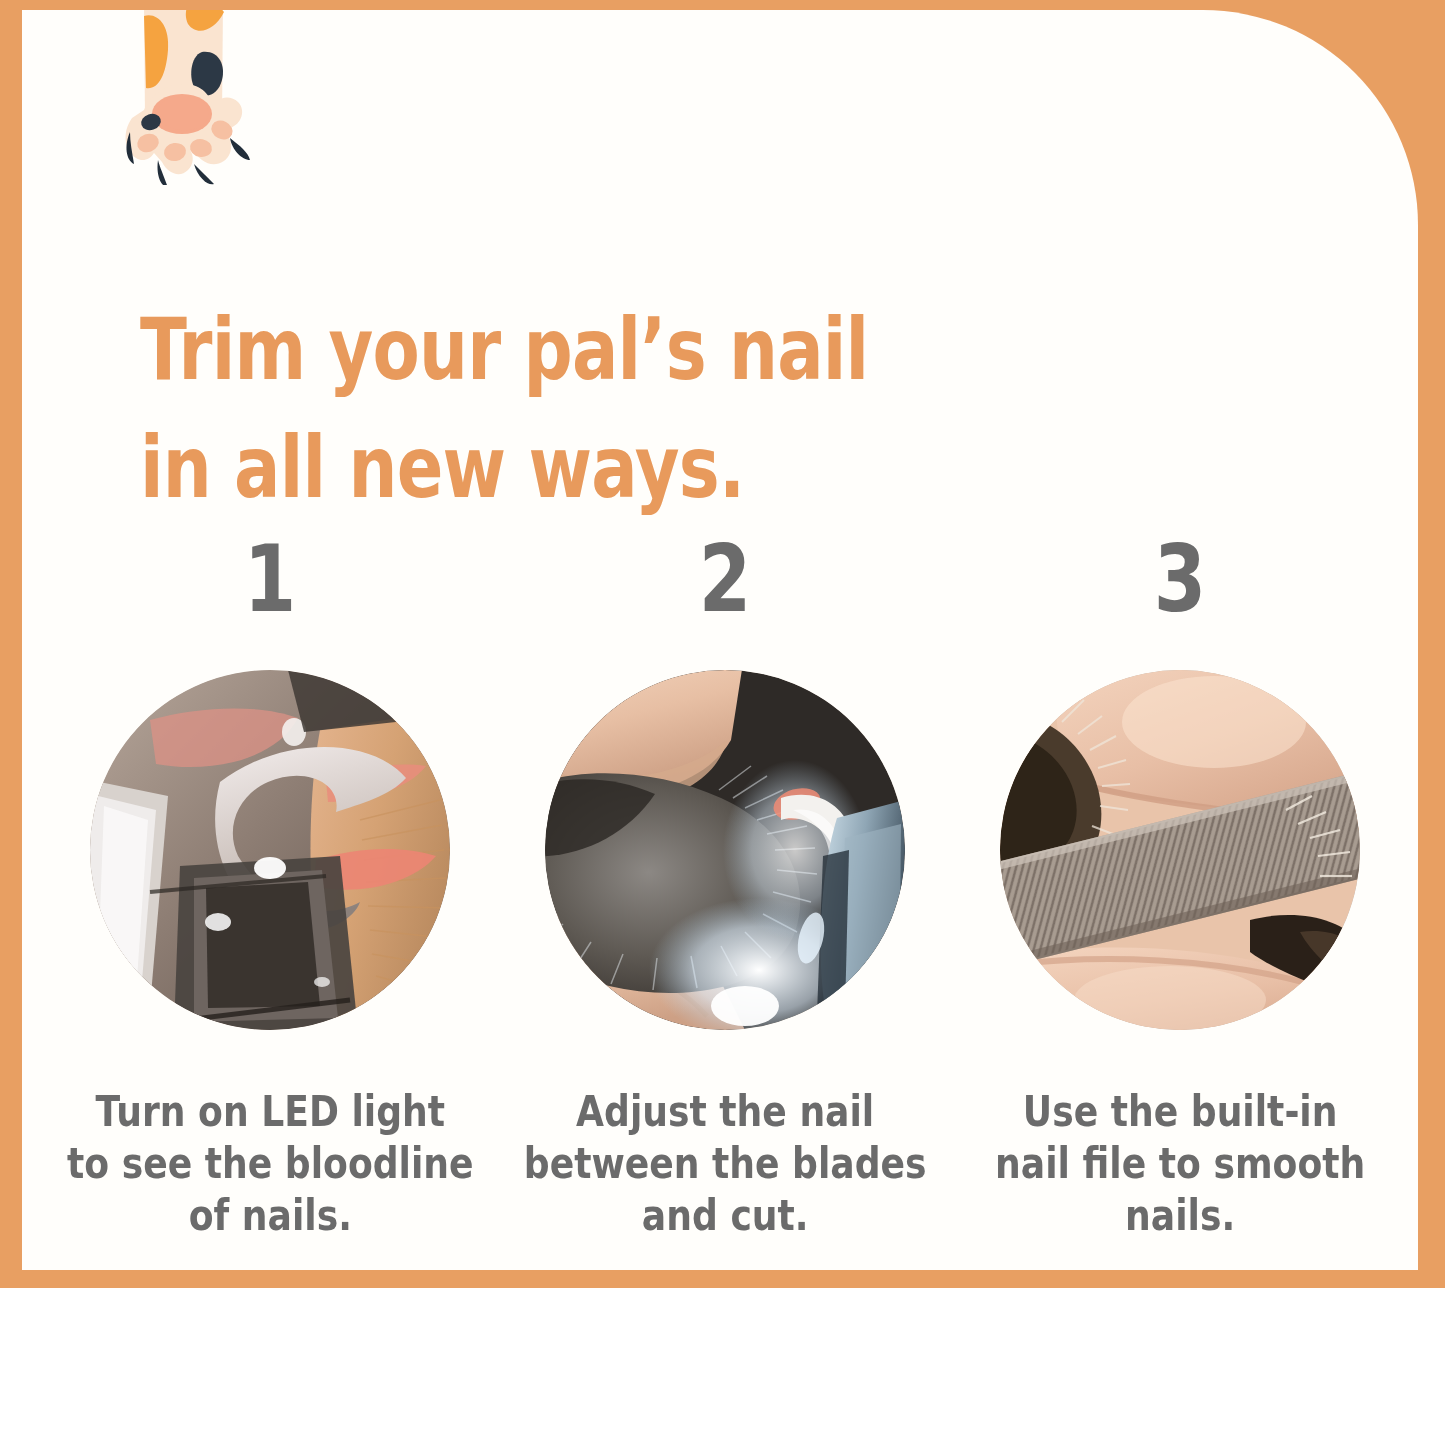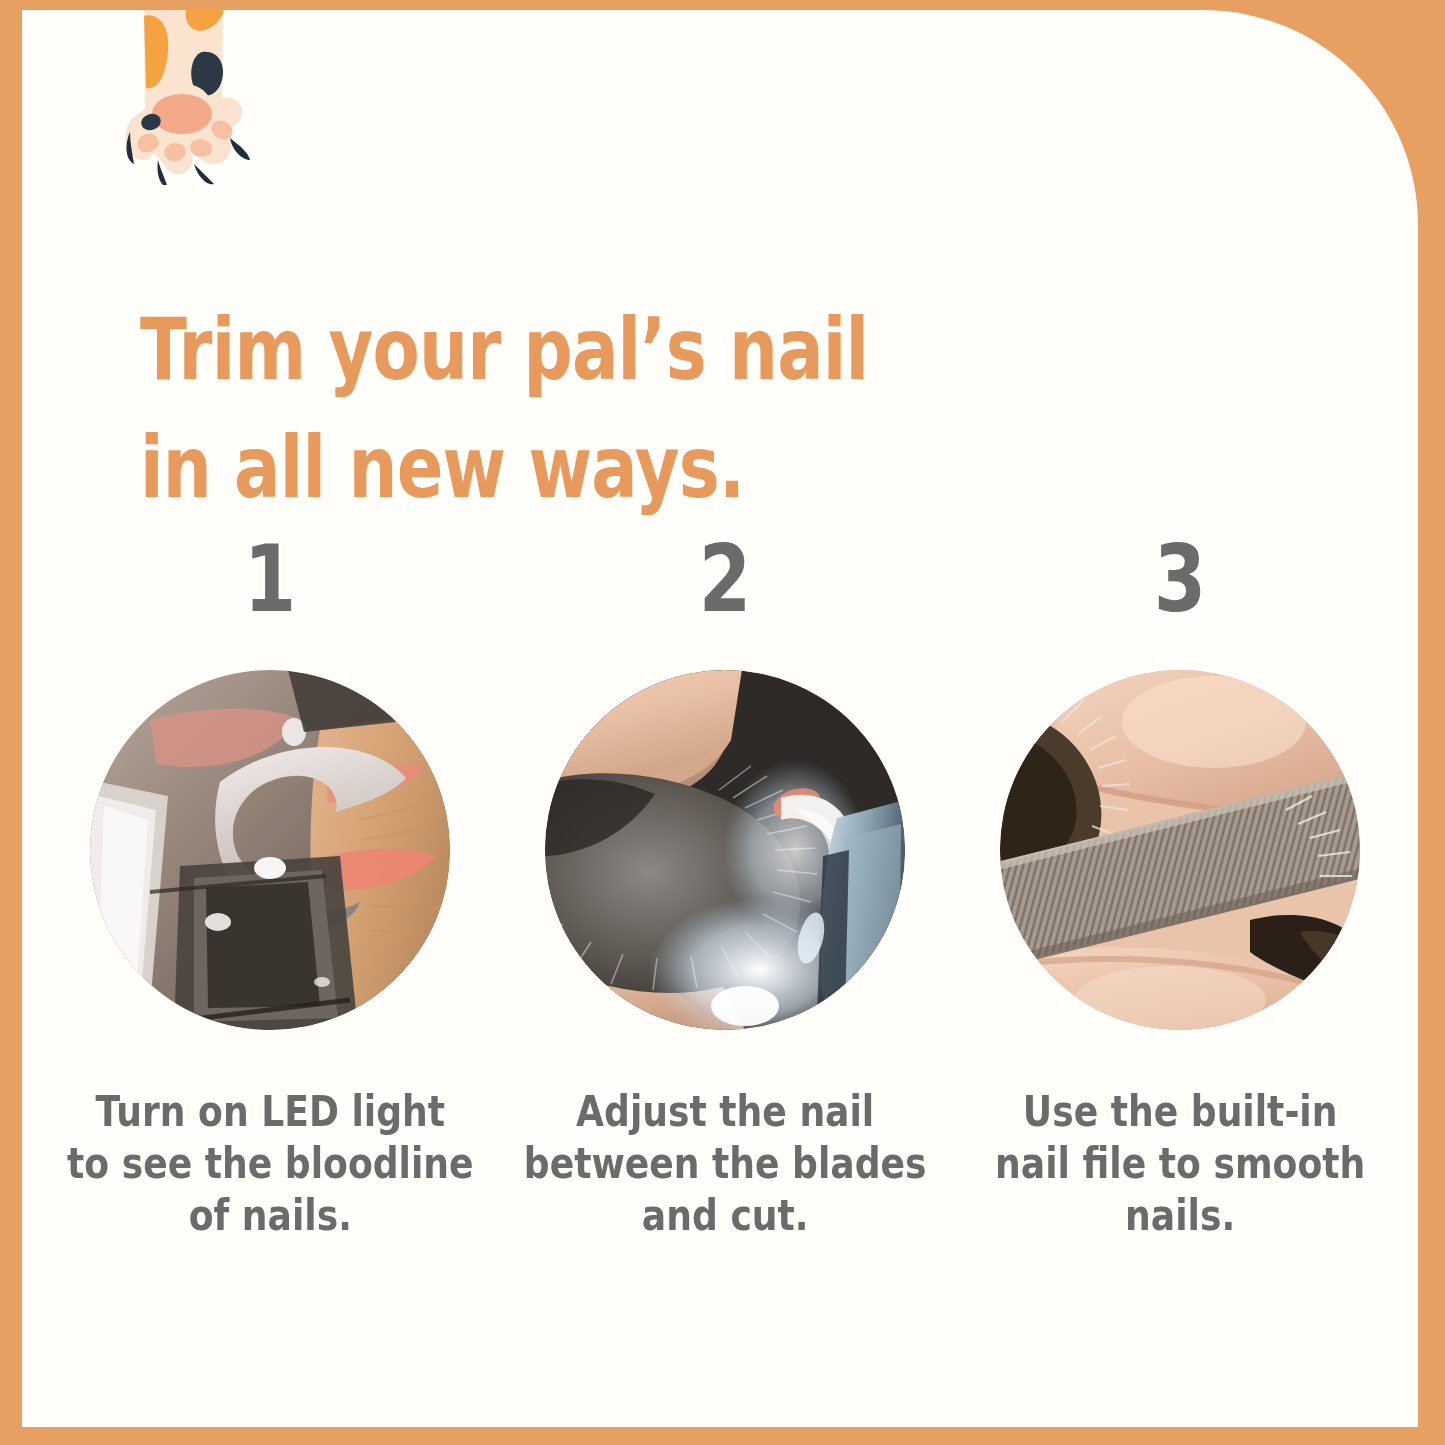--- a/index.html
+++ b/index.html
@@ -7,21 +7,21 @@
     padding: 0;
     background: #ffffff;
   }
   body {
     font-family: "Liberation Sans", sans-serif;
   }
 
   #page {
     position: relative;
     width: 1445px;
-    height: 1445px;
+    height: 1288px;
     background: #e89f62;
     overflow: hidden;
   }
 
   
   #card {
     position: absolute;
     left: 22px;
     top: 10px;
     right: 27px;

